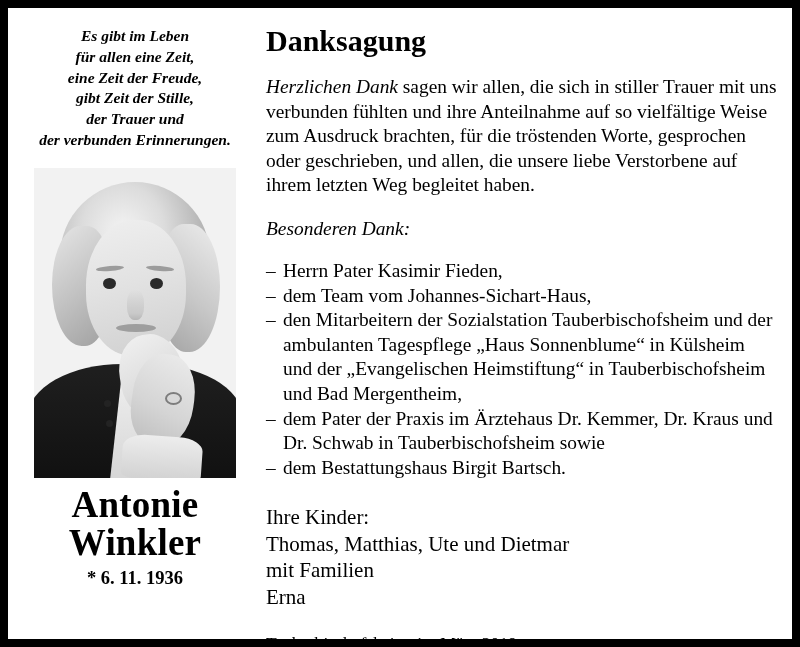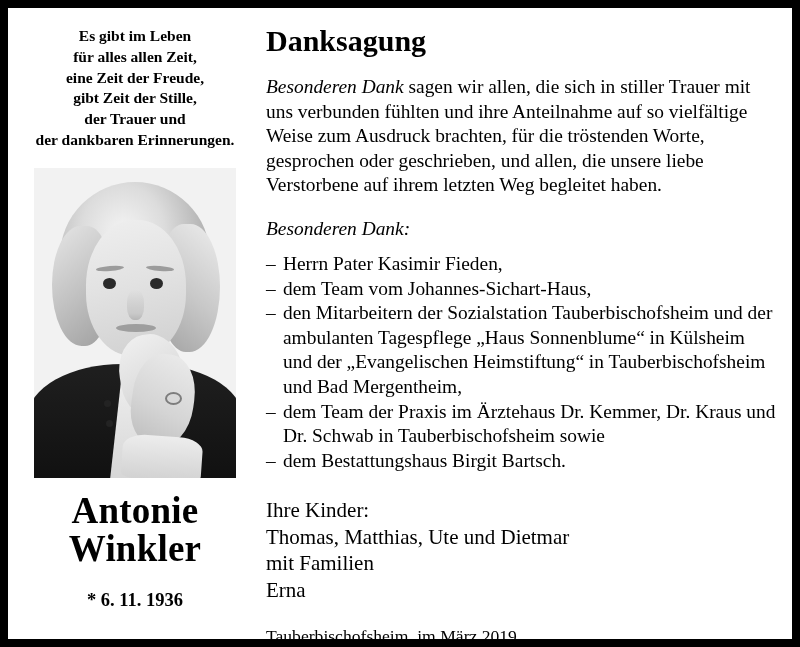--- a/index.html
+++ b/index.html
@@ -33,20 +33,21 @@
   
   .left-col {
     width: 226px;
     flex: 0 0 226px;
     display: flex;
     flex-direction: column;
     align-items: center;
   }
   .verse {
     margin-top: 10px;
+    font-style: italic;
     font-weight: bold;
     font-size: 15.5px;
     line-height: 1.34;
     text-align: center;
     width: 100%;
   }
   .verse div { white-space: nowrap; }
 
   .portrait {
     margin-top: 17px;
@@ -168,29 +169,29 @@
   .p-cuff {
     position: absolute;
     left: 88px; top: 268px;
     width: 80px; height: 44px;
     background: linear-gradient(180deg, #ededed 0%, #d2d2d2 100%);
     border-radius: 30% 30% 14% 14%;
     transform: rotate(4deg);
   }
 
   .deceased-name {
-    margin-top: 14px;
+    margin-top: 8px;
     font-weight: bold;
     font-size: 37px;
     line-height: 1.04;
     text-align: center;
     letter-spacing: 0.2px;
   }
   .dates {
-    margin-top: 20px;
+    margin-top: 4px;
     font-weight: bold;
     font-size: 18.5px;
     line-height: 1.28;
   }
 
   
   .right-col {
     flex: 1 1 auto;
     padding-left: 18px;
     padding-top: 10px;
@@ -204,21 +205,21 @@
   .body-text {
     font-size: 19.4px;
     line-height: 1.265;
   }
   .body-text .lead { font-style: italic; }
   .section-label {
     font-style: italic;
     font-size: 19.4px;
     line-height: 1.265;
     margin-top: 19px;
-    margin-bottom: 11px;
+    margin-bottom: 18px;
   }
   .thanks-list {
     font-size: 19.4px;
     line-height: 1.265;
   }
   .thanks-item {
     display: flex;
     flex-direction: row;
   }
   .thanks-dash {
@@ -243,25 +244,25 @@
 </head>
 <body>
 
 <div class="notice">
   <div class="inner">
 
     <div class="left-col">
 
       <div class="verse">
         <div>Es gibt im Leben</div>
-        <div>für alles allen Zeit,</div>
+        <div>für allen eine Zeit,</div>
         <div>eine Zeit der Freude,</div>
         <div>gibt Zeit der Stille,</div>
         <div>der Trauer und</div>
-        <div>der dankbaren Erinnerungen.</div>
+        <div>der verbunden Erinnerungen.</div>
       </div>
 
       <div class="portrait">
         <div class="p-hair"></div>
         <div class="p-hair-l"></div>
         <div class="p-hair-r"></div>
         <div class="p-face"></div>
         <div class="p-brow-l"></div>
         <div class="p-brow-r"></div>
         <div class="p-eye-l"></div>
@@ -286,40 +287,40 @@
       <div class="dates">
         <div>* 6. 11. 1936</div>
       </div>
 
     </div>
 
     <div class="right-col">
 
       <div class="headline">Danksagung</div>
 
-      <div class="body-text"><span class="lead">Besonderen Dank</span><span> sagen wir allen, die sich in stiller Trauer mit uns verbunden fühlten und ihre Anteilnahme auf so vielfältige Weise zum Ausdruck brachten, für die tröstenden Worte, gesprochen oder geschrieben, und allen, die unsere liebe Verstorbene auf ihrem letzten Weg begleitet haben.</span></div>
+      <div class="body-text"><span class="lead">Herzlichen Dank</span><span> sagen wir allen, die sich in stiller Trauer mit uns verbunden fühlten und ihre Anteilnahme auf so vielfältige Weise zum Ausdruck brachten, für die tröstenden Worte, gesprochen oder geschrieben, und allen, die unsere liebe Verstorbene auf ihrem letzten Weg begleitet haben.</span></div>
 
       <div class="section-label">Besonderen Dank:</div>
 
       <div class="thanks-list">
         <div class="thanks-item">
           <span class="thanks-dash">–</span>
           <span class="thanks-body">Herrn Pater Kasimir Fieden,</span>
         </div>
         <div class="thanks-item">
           <span class="thanks-dash">–</span>
           <span class="thanks-body">dem Team vom Johannes-Sichart-Haus,</span>
         </div>
         <div class="thanks-item">
           <span class="thanks-dash">–</span>
           <span class="thanks-body">den Mitarbeitern der Sozialstation Tauberbischofsheim und der ambulanten Tagespflege „Haus Sonnenblume“ in Külsheim und der „Evangelischen Heimstiftung“ in Tauberbischofsheim und Bad Mergentheim,</span>
         </div>
         <div class="thanks-item">
           <span class="thanks-dash">–</span>
-          <span class="thanks-body">dem Team der Praxis im Ärztehaus Dr. Kemmer, Dr. Kraus und Dr. Schwab in Tauberbischofsheim sowie</span>
+          <span class="thanks-body">dem Pater der Praxis im Ärztehaus Dr. Kemmer, Dr. Kraus und Dr. Schwab in Tauberbischofsheim sowie</span>
         </div>
         <div class="thanks-item">
           <span class="thanks-dash">–</span>
           <span class="thanks-body">dem Bestattungshaus Birgit Bartsch.</span>
         </div>
       </div>
 
       <div class="signature">
         <div>Ihre Kinder:</div>
         <div class="sig-name">Thomas, Matthias, Ute und Dietmar</div>

